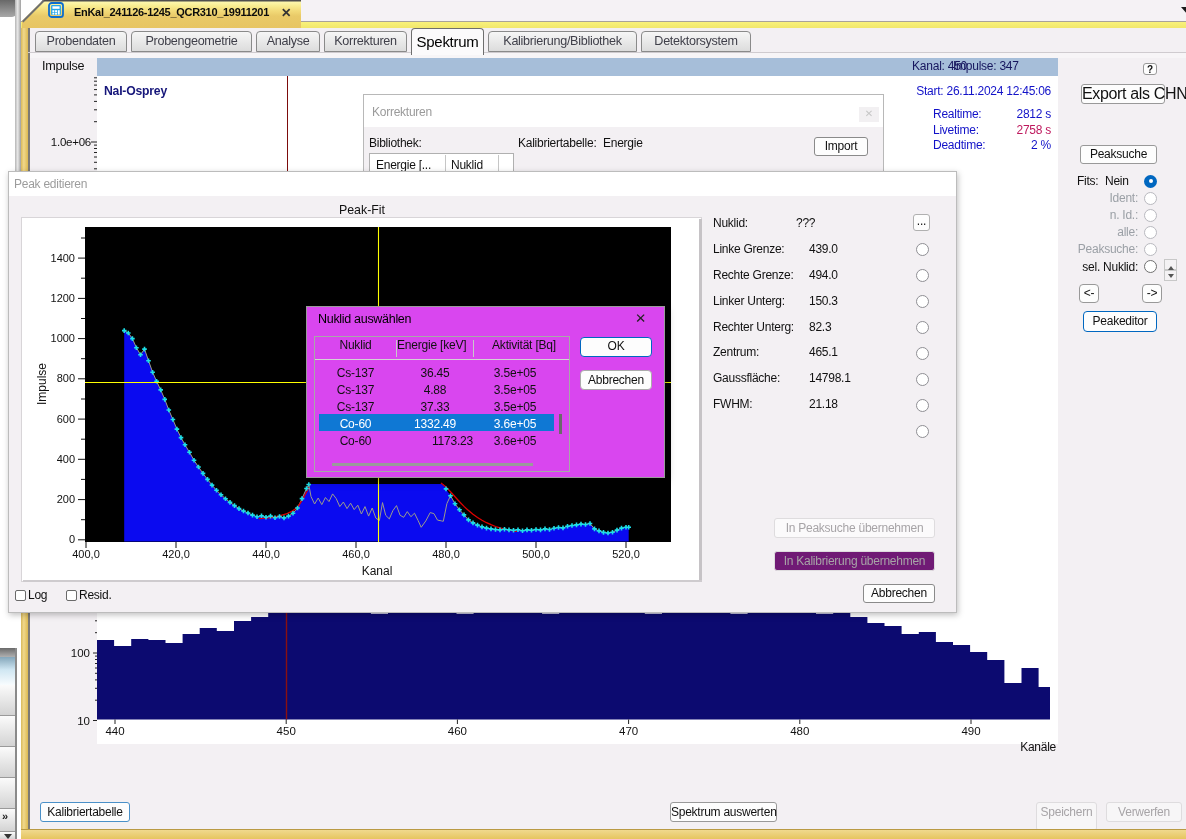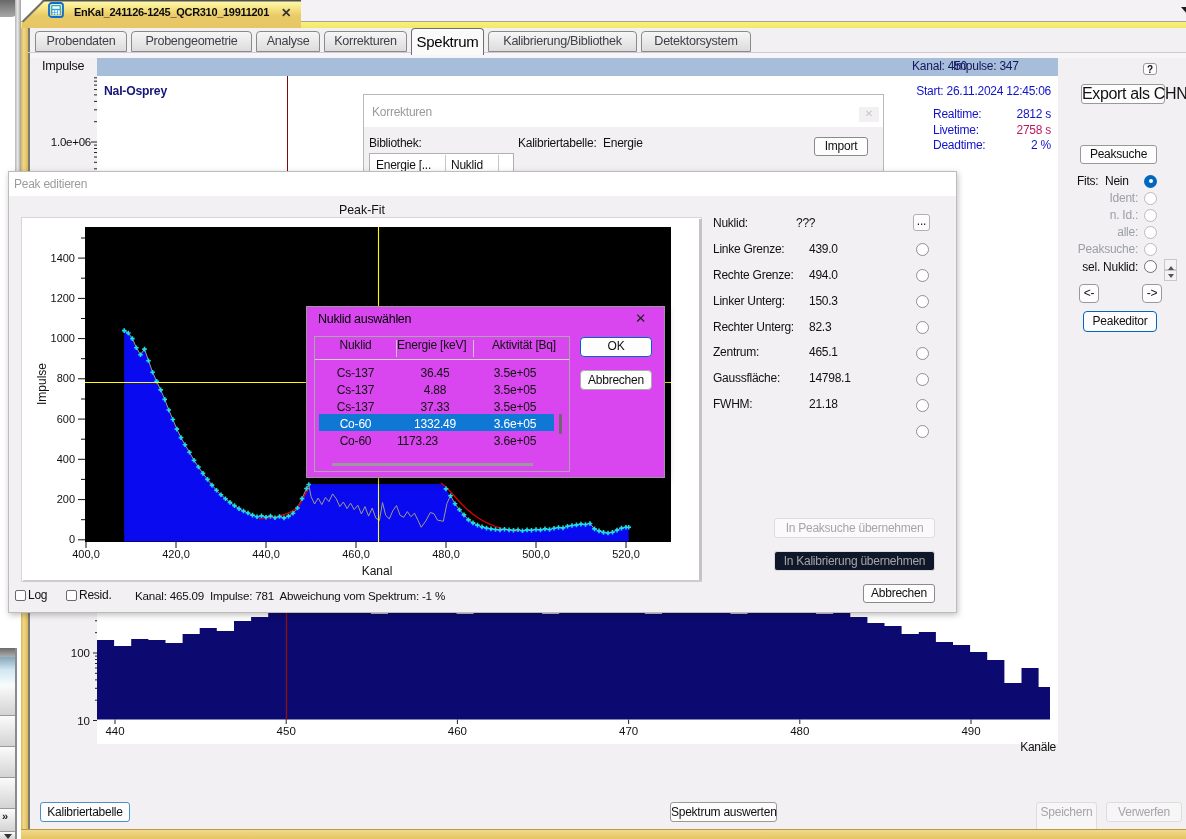--- a/index.html
+++ b/index.html
@@ -196,27 +196,26 @@
 <div class="btn" style="left:904px;top:42px;width:17px;height:17px;line-height:13px;border-color:#b0b0b0">...</div>
 <div class="rad" style="left:906.5px;top:70.5px;border-color:#8f8f94"></div>
 <div class="rad" style="left:906.5px;top:96.5px;border-color:#8f8f94"></div>
 <div class="rad" style="left:906.5px;top:122.5px;border-color:#8f8f94"></div>
 <div class="rad" style="left:906.5px;top:148.5px;border-color:#8f8f94"></div>
 <div class="rad" style="left:906.5px;top:174.5px;border-color:#8f8f94"></div>
 <div class="rad" style="left:906.5px;top:200.5px;border-color:#8f8f94"></div>
 <div class="rad" style="left:906.5px;top:226.5px;border-color:#8f8f94"></div>
 <div class="rad" style="left:906.5px;top:252.5px;border-color:#8f8f94"></div>
 <div class="btn-dis" style="left:765px;top:346px;width:161px;height:20px;line-height:18px;background:#fbfafb">In Peaksuche übernehmen</div>
-<div class="btn-dis" style="left:765px;top:379px;width:161px;height:20px;line-height:18px;background:#0f172a">In Kalibrierung übernehmen</div>
+<div class="btn-dis" style="left:765px;top:379px;width:161px;height:20px;line-height:18px;background:#701a75">In Kalibrierung übernehmen</div>
 <div class="btn" style="left:854px;top:412px;width:72px;height:19px;line-height:17px;border-color:#8a8a8a">Abbrechen</div>
 <div class="a" style="left:6px;top:418px;width:10.5px;height:10.5px;background:#fff;border:1px solid #6a6a6a;border-radius:2px"></div>
 <div class="lbl" style="left:19px;top:416.5px;font-size:12px">Log</div>
 <div class="a" style="left:57px;top:418px;width:10.5px;height:10.5px;background:#fff;border:1px solid #6a6a6a;border-radius:2px"></div>
 <div class="lbl" style="left:70px;top:416.5px;font-size:12px">Resid.</div>
-<div class="lbl" style="left:126px;top:416.5px;font-size:11.6px;letter-spacing:-0.2px">Kanal: 465.09&nbsp; Impulse: 781&nbsp; Abweichung vom Spektrum: -1 %</div>
 </div>
 <div class="a" style="left:306px;top:306px;width:359px;height:172px;background:#d946ef;border:1px solid #9a9a9a;z-index:30;box-shadow:2px 3px 8px rgba(0,0,0,0.35)">
 <div class="a" style="left:11px;top:5px;font-size:12.5px;letter-spacing:-0.3px;color:#000">Nuklid auswählen</div>
 <div class="a" style="left:328px;top:3px;font-size:13.5px;color:#222">✕</div>
 <div class="a" style="left:7px;top:29px;width:256px;height:136px;border:1px solid #a8a8a8">
 <div class="a" style="left:81px;top:3px;width:1px;height:17px;background:#c9c9c9"></div>
 <div class="a" style="left:158px;top:3px;width:1px;height:17px;background:#c9c9c9"></div>
 <div class="a" style="left:0;top:22px;width:254px;height:1px;background:#d4d4d4"></div>
 <div class="a" style="left:0px;top:1px;width:81px;text-align:center;font-size:12px;letter-spacing:-0.2px;color:#111">Nuklid</div>
 <div class="a" style="left:82px;top:1px;width:76px;text-align:left;font-size:12px;letter-spacing:-0.2px;color:#111">Energie [keV]</div>
@@ -228,20 +227,20 @@
 <div class="a" style="left:0px;top:45.7px;width:81px;text-align:center;font-size:12px;letter-spacing:-0.2px;color:#111">Cs-137</div>
 <div class="a" style="left:82px;top:45.7px;width:76px;text-align:center;font-size:12px;letter-spacing:-0.2px;color:#111">4.88</div>
 <div class="a" style="left:159px;top:45.7px;width:82px;text-align:center;font-size:12px;letter-spacing:-0.2px;color:#111">3.5e+05</div>
 <div class="a" style="left:0px;top:62.9px;width:81px;text-align:center;font-size:12px;letter-spacing:-0.2px;color:#111">Cs-137</div>
 <div class="a" style="left:82px;top:62.9px;width:76px;text-align:center;font-size:12px;letter-spacing:-0.2px;color:#111">37.33</div>
 <div class="a" style="left:159px;top:62.9px;width:82px;text-align:center;font-size:12px;letter-spacing:-0.2px;color:#111">3.5e+05</div>
 <div class="a" style="left:0px;top:80.1px;width:81px;text-align:center;font-size:12px;letter-spacing:-0.2px;color:#fff">Co-60</div>
 <div class="a" style="left:82px;top:80.1px;width:76px;text-align:center;font-size:12px;letter-spacing:-0.2px;color:#fff">1332.49</div>
 <div class="a" style="left:159px;top:80.1px;width:82px;text-align:center;font-size:12px;letter-spacing:-0.2px;color:#fff">3.6e+05</div>
 <div class="a" style="left:0px;top:97.3px;width:81px;text-align:center;font-size:12px;letter-spacing:-0.2px;color:#111">Co-60</div>
-<div class="a" style="left:82px;top:97.3px;width:76px;text-align:left;font-size:12px;letter-spacing:-0.2px;color:#111">1173.23</div>
+<div class="a" style="left:82px;top:97.3px;width:76px;text-align:right;font-size:12px;letter-spacing:-0.2px;color:#111">1173.23</div>
 <div class="a" style="left:159px;top:97.3px;width:82px;text-align:center;font-size:12px;letter-spacing:-0.2px;color:#111">3.6e+05</div>
 <div class="a" style="left:244px;top:77px;width:3px;height:20px;background:#6a6a6a"></div>
 <div class="a" style="left:17px;top:126px;width:201px;height:2.5px;background:#9a9a9a"></div>
 </div>
 <div class="btn" style="left:273px;top:30px;width:72px;height:20px;line-height:17px;border:1.6px solid #0067c0;border-radius:4px">OK</div>
 <div class="btn" style="left:273px;top:63px;width:72px;height:20px;line-height:18px;border-color:#ababab;border-radius:4px">Abbrechen</div>
 </div>
 </div>
 </body></html>

